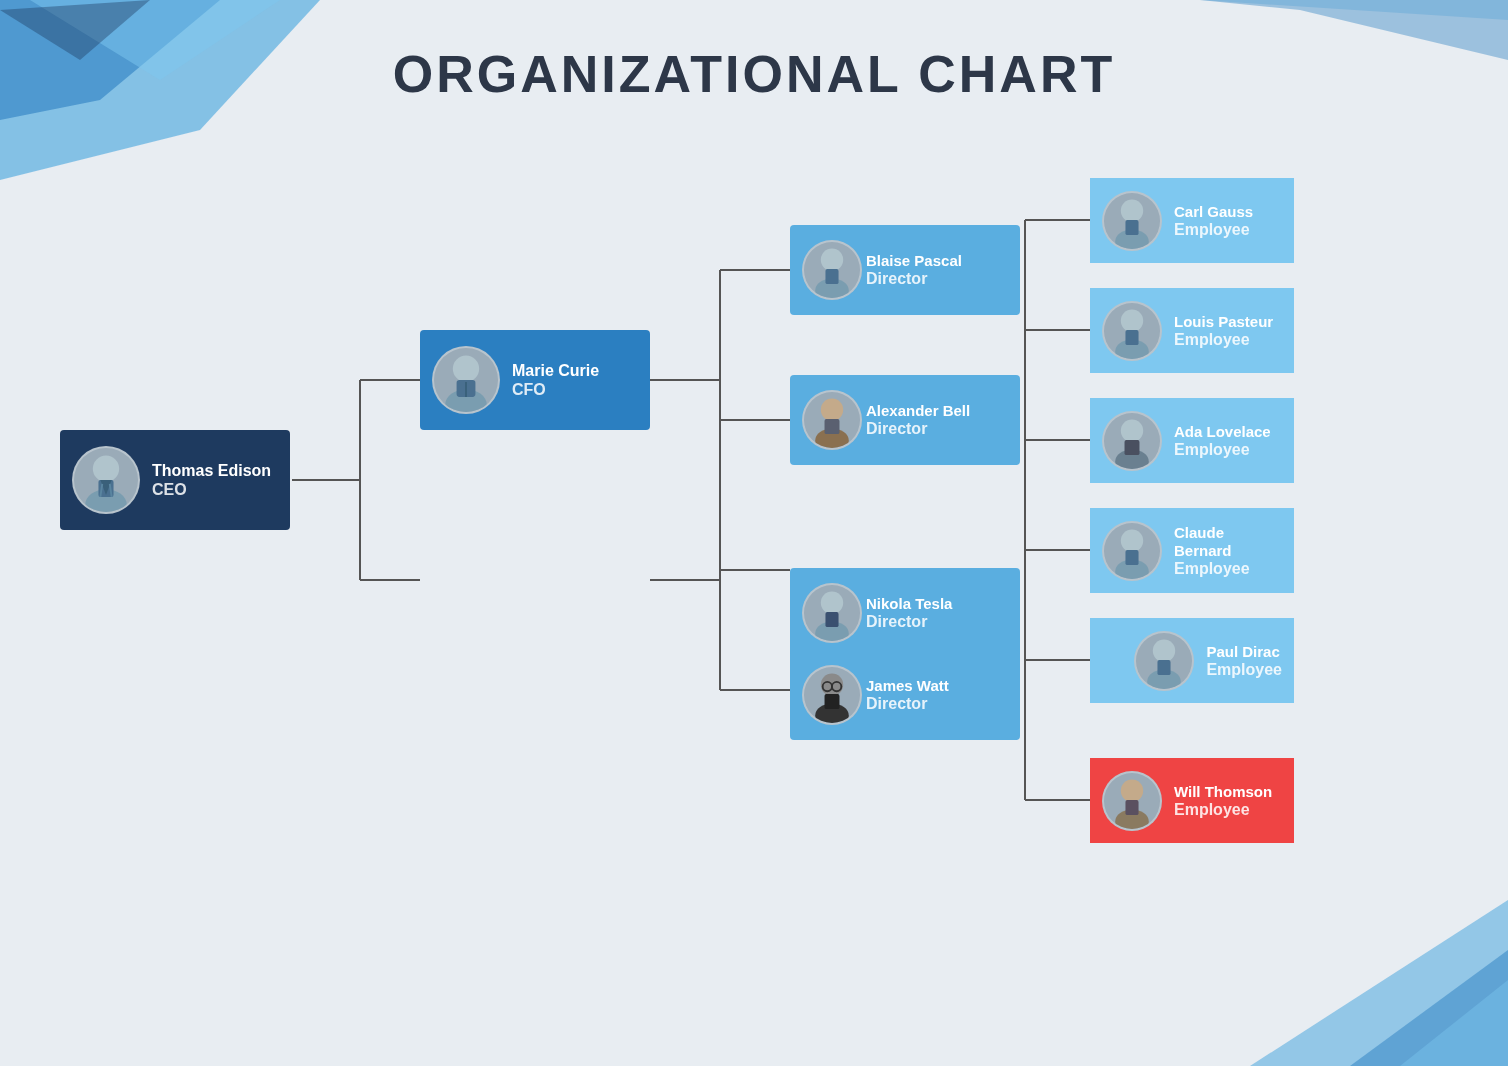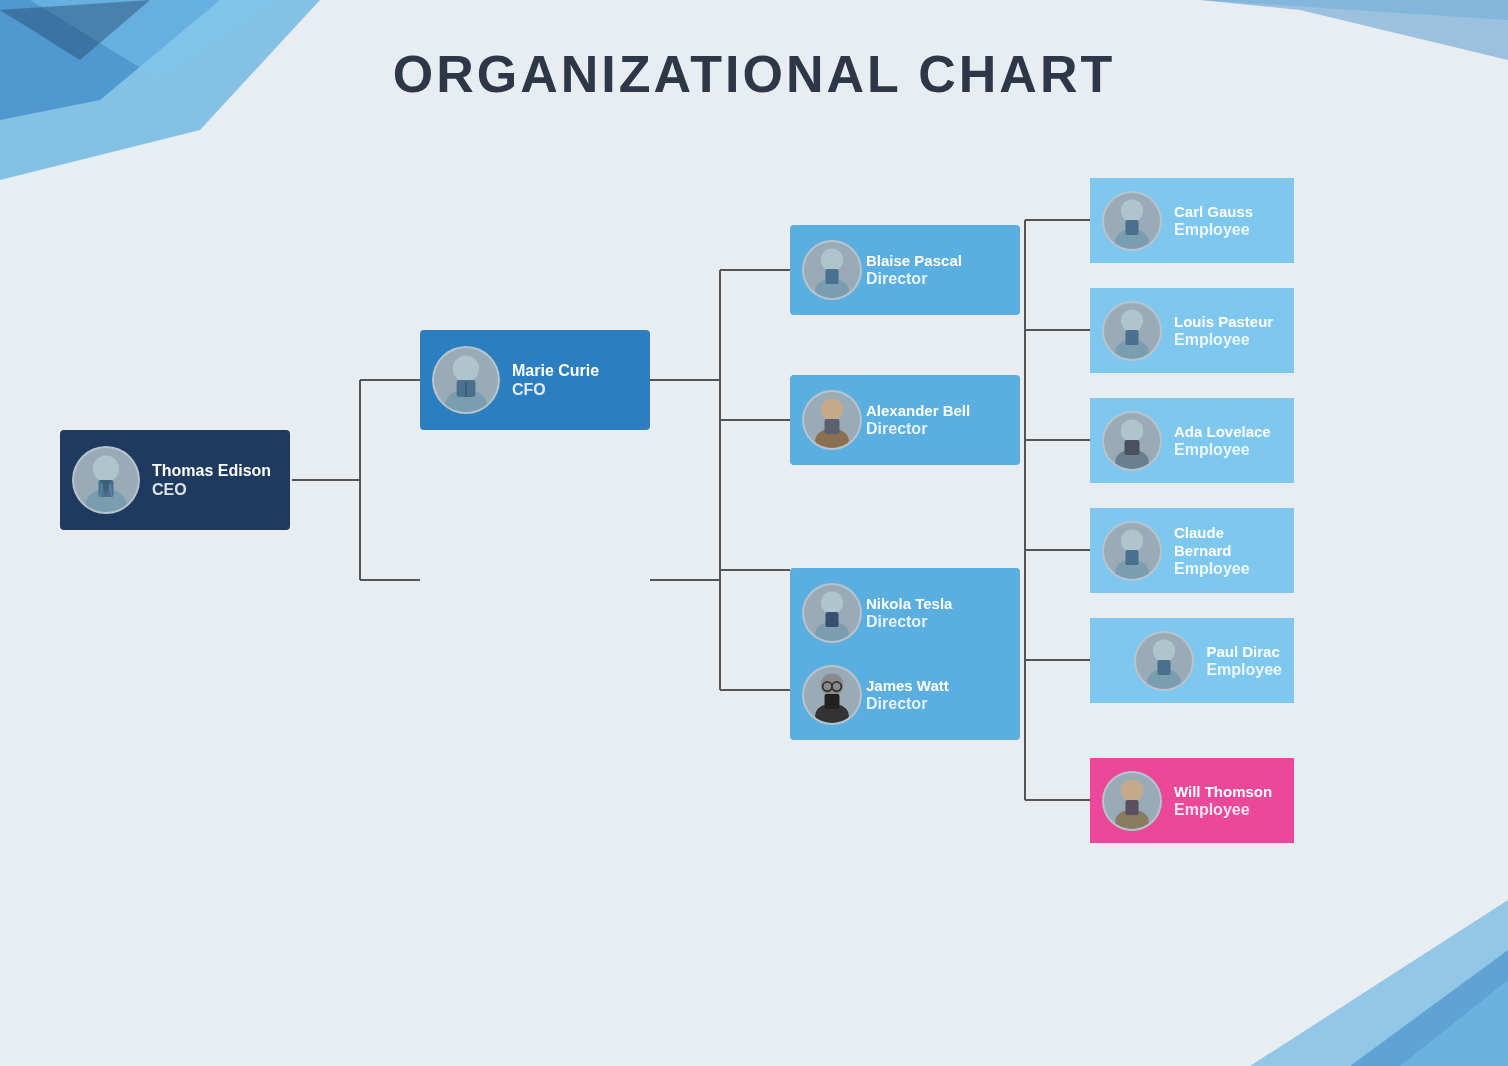--- a/index.html
+++ b/index.html
@@ -379,21 +379,21 @@
           <ellipse cx="30" cy="52" rx="18" ry="13" fill="#7a9db0"></ellipse>
           <rect x="23" y="29" width="14" height="16" rx="2" fill="#4a7090"></rect>
         </svg>
       </div>
       <div>
         <div class="node-name" style="font-size:15px;">Paul Dirac</div>
         <div class="node-title">Employee</div>
       </div>
     </div>
 
-    <div class="node-employee" style="left:1090px; top:658px; background:#ec4899;">
+    <div class="node-employee" style="left:1090px; top:658px; background:#ef4444;">
       <div class="avatar-small">
         <svg viewBox="0 0 60 60" width="60" height="60">
           <circle cx="30" cy="19" r="12" fill="#c4aa8a"></circle>
           <ellipse cx="30" cy="52" rx="18" ry="13" fill="#8a7a60"></ellipse>
           <rect x="23" y="29" width="14" height="16" rx="2" fill="#5a5060"></rect>
         </svg>
       </div>
       <div>
         <div class="node-name" style="font-size:15px;">Will Thomson</div>
         <div class="node-title">Employee</div>

